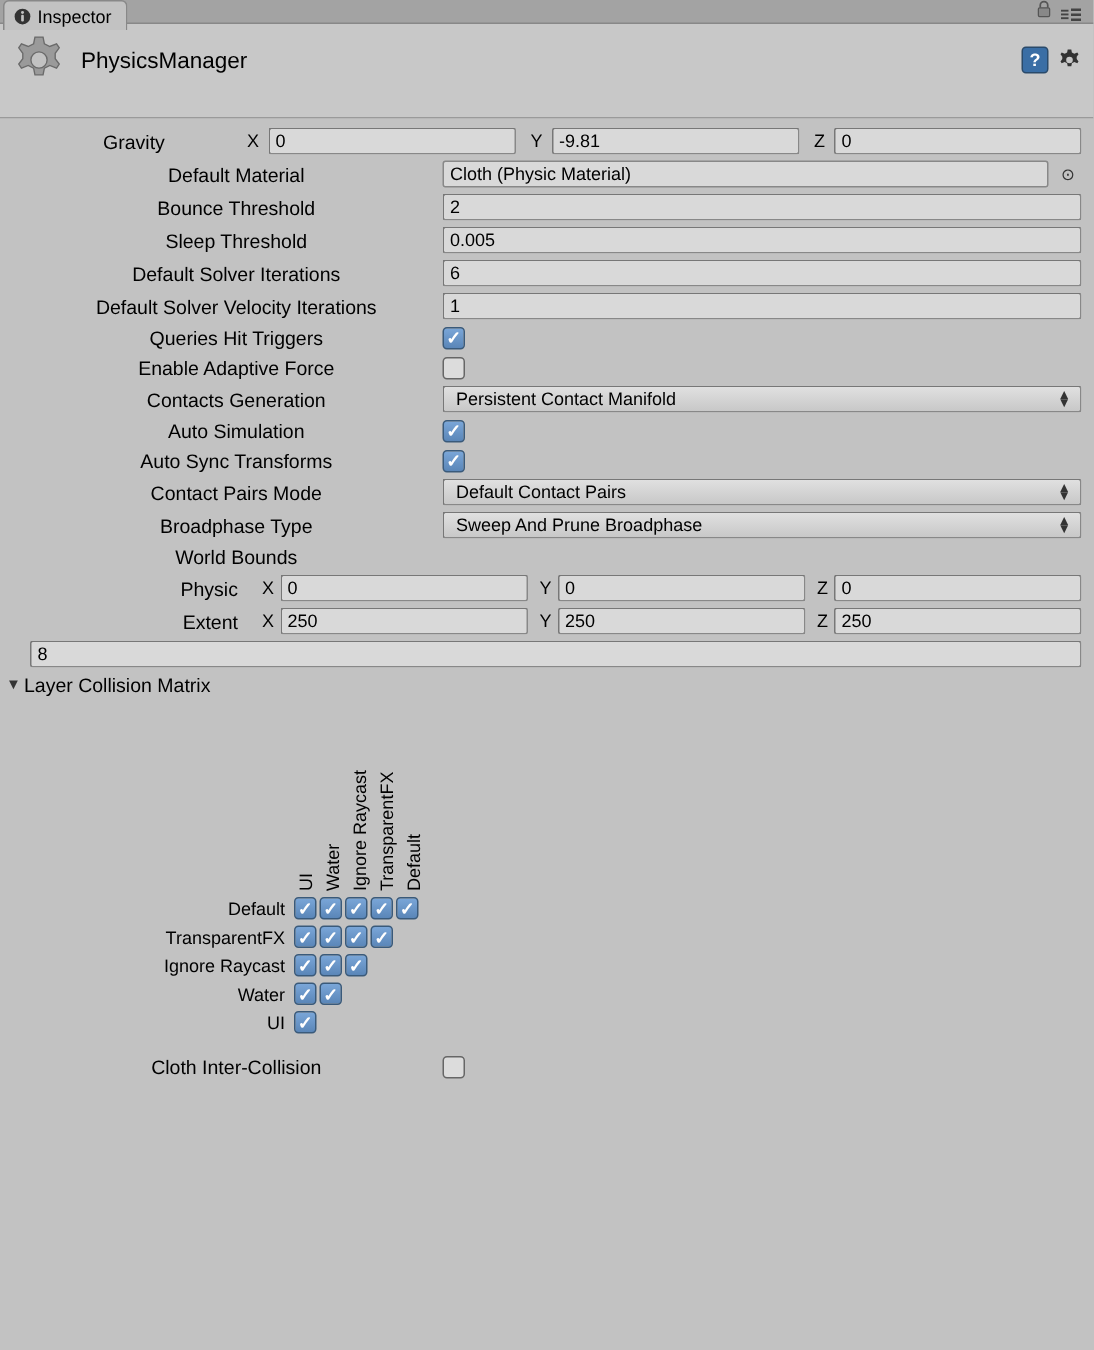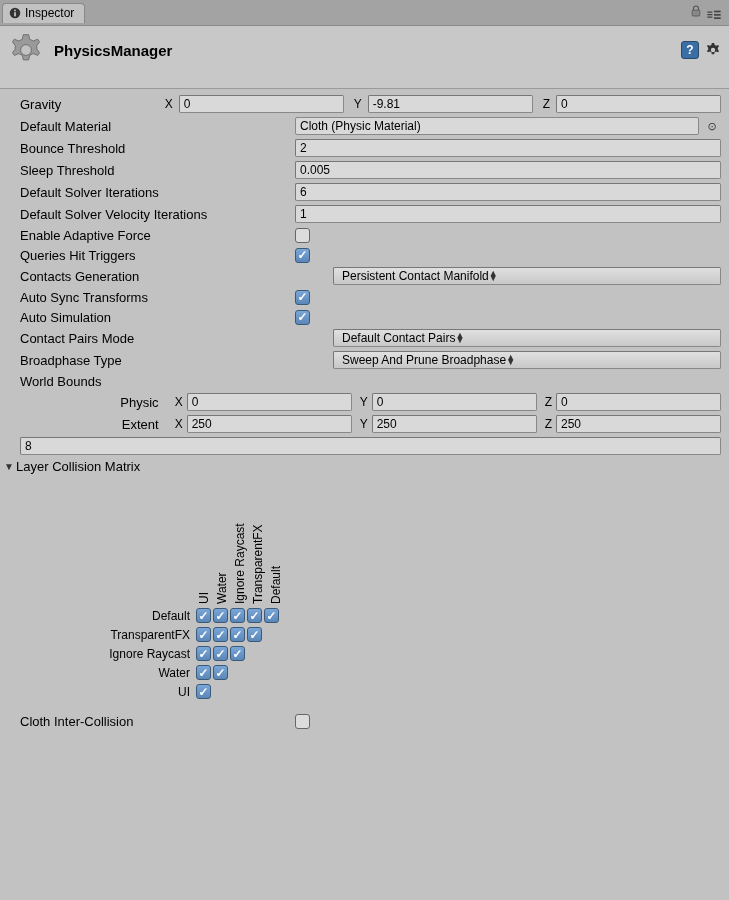--- a/index.html
+++ b/index.html
@@ -5,24 +5,24 @@
   * { box-sizing: border-box; margin: 0; padding: 0; }
   body {
     font-family: -apple-system, "Lucida Grande", Arial, sans-serif;
     font-size: 12px;
     color: #000;
     background: #c2c2c2;
     width: 729px;
   }
   .tab-bar {
     display: flex;
-    align-items: center;
+    align-items: flex-start;
     background: #a3a3a3;
     border-bottom: 1px solid #888;
-    height: 26px;
+    height: 16px;
     position: relative;
   }
   .tab {
     display: flex;
     align-items: center;
     gap: 4px;
     background: #c2c2c2;
     border: 1px solid #888;
     border-bottom: none;
     border-radius: 4px 4px 0 0;
@@ -53,21 +53,21 @@
     padding: 6px 8px 20px 8px;
     background: #c8c8c8;
     border-bottom: 1px solid #9a9a9a;
   }
   .gear-big {
     width: 36px; height: 36px;
     margin-right: 10px;
   }
   .header-title {
     font-size: 15px;
-    font-weight: 700;
+    font-weight: 400;
     flex: 1;
   }
   .header-right {
     display: flex;
     align-items: center;
     gap: 6px;
   }
   .help-icon {
     width: 18px; height: 18px;
     background: #3a6ea5;
@@ -87,20 +87,21 @@
   }
   .row {
     display: flex;
     align-items: center;
     padding: 2px 8px 2px 20px;
     min-height: 20px;
   }
   .row .label {
     width: 275px;
     font-size: 13px;
+    text-align: center;
   }
   .row .field {
     flex: 1;
     display: flex;
     align-items: center;
     gap: 4px;
   }
   .vec3 {
     display: flex;
     align-items: center;
@@ -120,24 +121,24 @@
     border-left-color: #777;
     border-radius: 2px;
     font-size: 12px;
     padding: 1px 4px;
     font-family: inherit;
   }
   .num-input { width: 100%; }
   .select {
     display: flex;
     align-items: center;
+    justify-content: space-between;
     padding: 1px 6px 1px 8px;
     background: linear-gradient(#e0e0e0,#c8c8c8);
     cursor: pointer;
-    margin-left: 38px;
   }
   .select .arrows {
     font-size: 9px;
     line-height: 5px;
     color: #333;
     display: flex;
     flex-direction: column;
   }
   .objfield {
     flex: 1;
@@ -338,53 +339,53 @@
       </div>
   </div>
   <div class="row">
     <div class="label">Default Solver Velocity Iterations</div>
     <div class="field">
         <input class="num-input" value="1" style="">
       </div>
   </div>
 
   <div class="row">
+    <div class="label">Queries Hit Triggers</div>
+    <div class="field">
+        <span class="checkbox checked"></span>
+      </div>
+  </div>
+  <div class="row">
     <div class="label">Enable Adaptive Force</div>
     <div class="field">
         <span class="checkbox"></span>
-      </div>
-  </div>
-  <div class="row">
-    <div class="label">Queries Hit Triggers</div>
-    <div class="field">
-        <span class="checkbox checked"></span>
       </div>
   </div>
 
   <div class="row">
     <div class="label">Contacts Generation</div>
     <div class="field">
       <div class="select">
         <span>Persistent Contact Manifold</span>
         <span class="arrows">
             <span>▲</span>
             <span>▼</span>
           </span>
       </div>
     </div>
   </div>
 
   <div class="row">
+    <div class="label">Auto Simulation</div>
+    <div class="field">
+        <span class="checkbox checked"></span>
+      </div>
+  </div>
+  <div class="row">
     <div class="label">Auto Sync Transforms</div>
-    <div class="field">
-        <span class="checkbox checked"></span>
-      </div>
-  </div>
-  <div class="row">
-    <div class="label">Auto Simulation</div>
     <div class="field">
         <span class="checkbox checked"></span>
       </div>
   </div>
 
   <div class="row">
     <div class="label">Contact Pairs Mode</div>
     <div class="field">
       <div class="select">
         <span>Default Contact Pairs</span>

